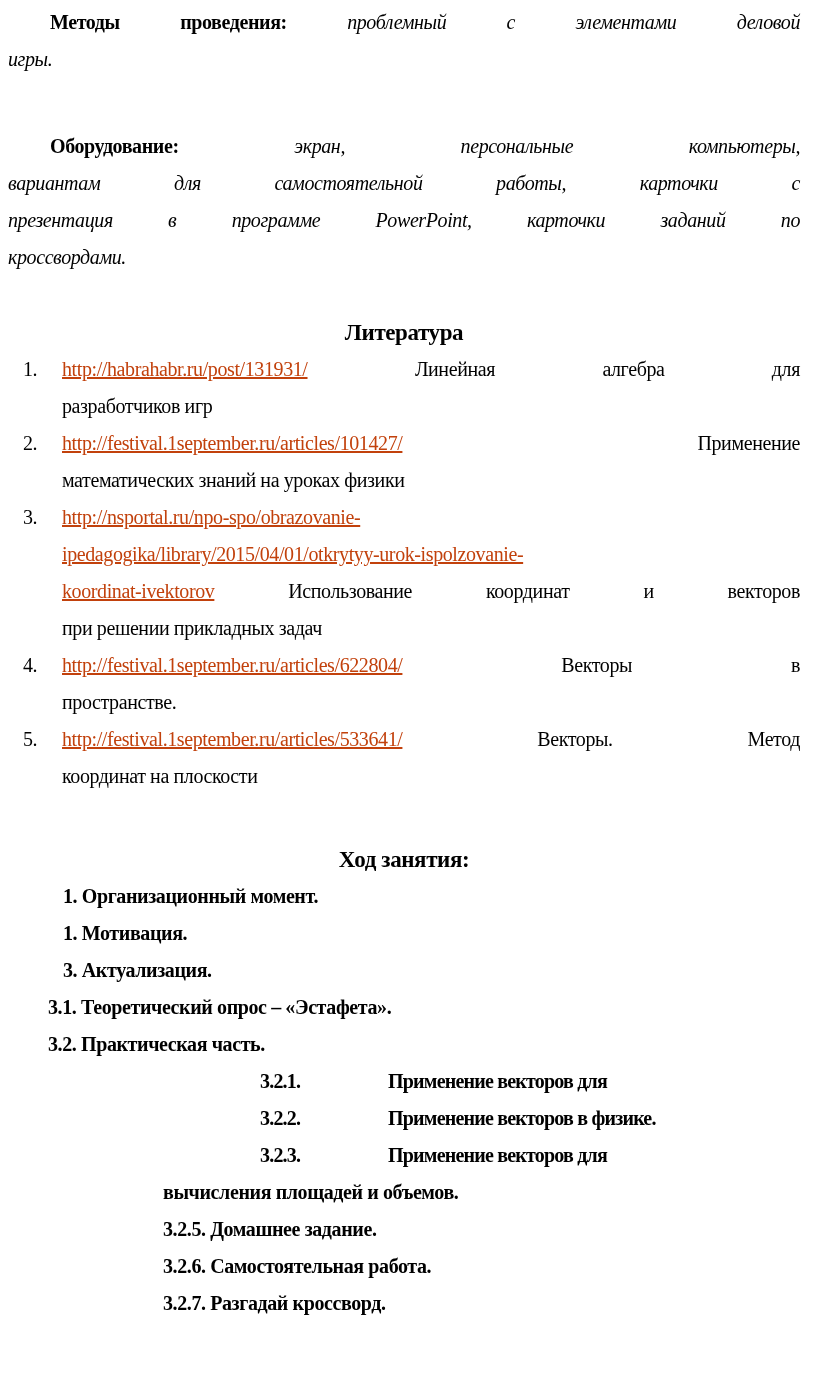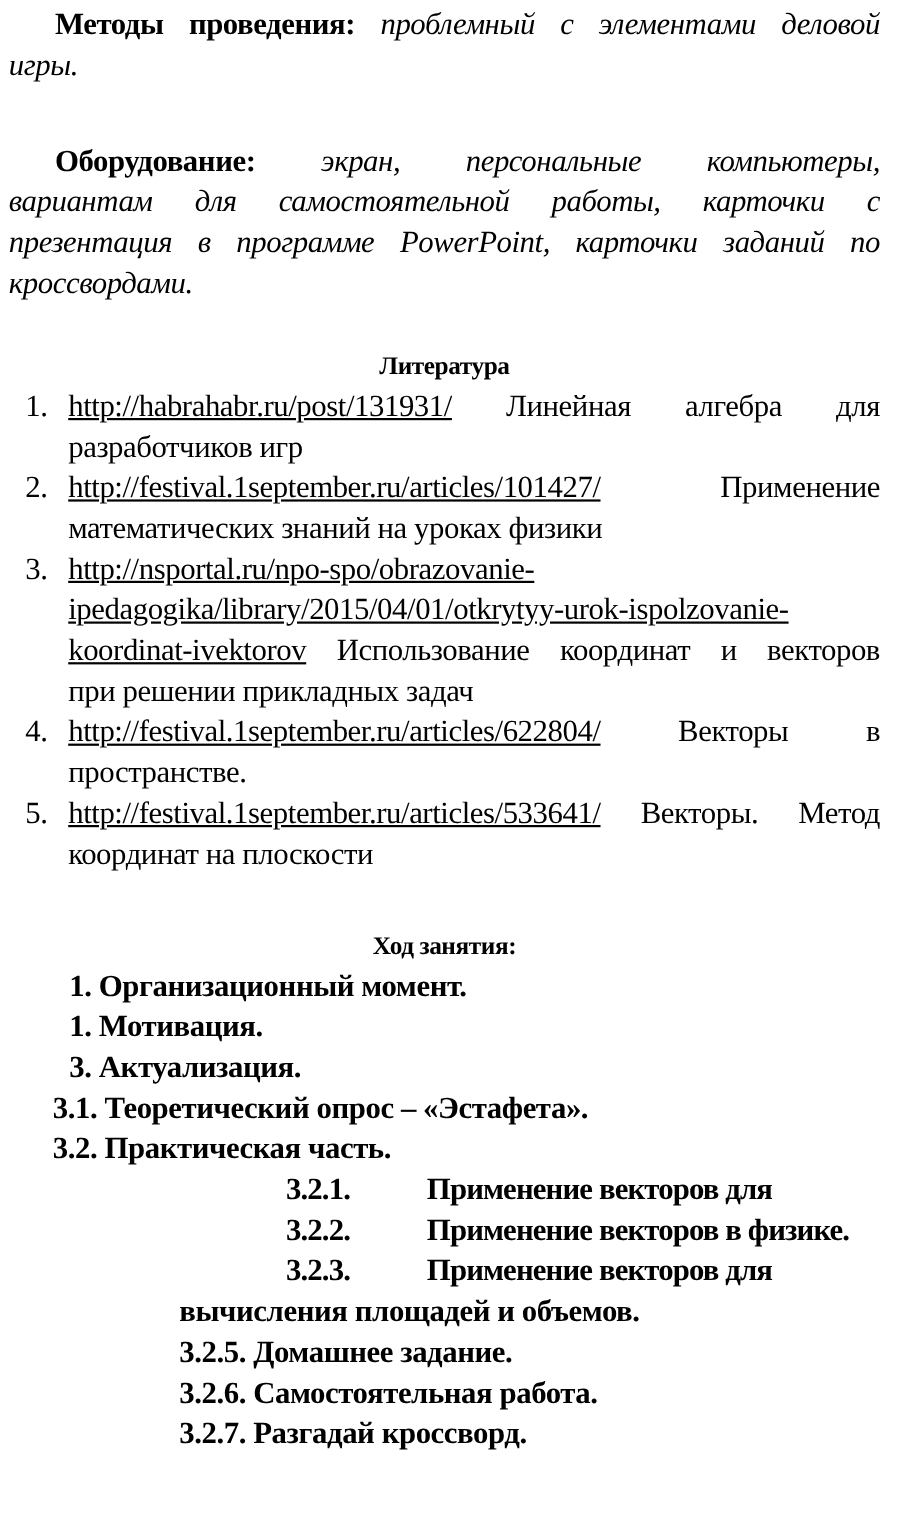--- a/index.html
+++ b/index.html
@@ -12,21 +12,21 @@
     width: 816px;
     height: 1379px;
     box-sizing: border-box;
     padding: 4px 16px 0 8px;
     overflow: hidden;
     background: #ffffff;
     color: #000000;
     font-family: "Liberation Serif", "DejaVu Serif", serif;
   }
   .ln {
-    font-size: 28px;
+    font-size: 20px;
     line-height: 37px;
     letter-spacing: -0.4px;
     white-space: normal;
   }
   .jst {
     text-align: justify;
     text-align-last: justify;
   }
   .bold { font-weight: 700; }
   .it   { font-style: italic; }
@@ -42,21 +42,21 @@
   .h-lit    { margin-top: 38px; }
   .h-lesson { margin-top: 46px; }
   
   .li-first { padding-left: 15px; }
   .num {
     display: inline-block;
     width: 39px;
   }
   .li-cont  { padding-left: 54px; }
   .link {
-    color: #000000;
+    color: #c2410c;
     text-decoration: underline;
     cursor: pointer;
   }
   
   .lvl-a  { padding-left: 55px; }
   .lvl-b  { padding-left: 40px; }
   .lvl-c  { padding-left: 155px; }
   .lvl-tab {
     padding-left: 252px;
     white-space: nowrap;

